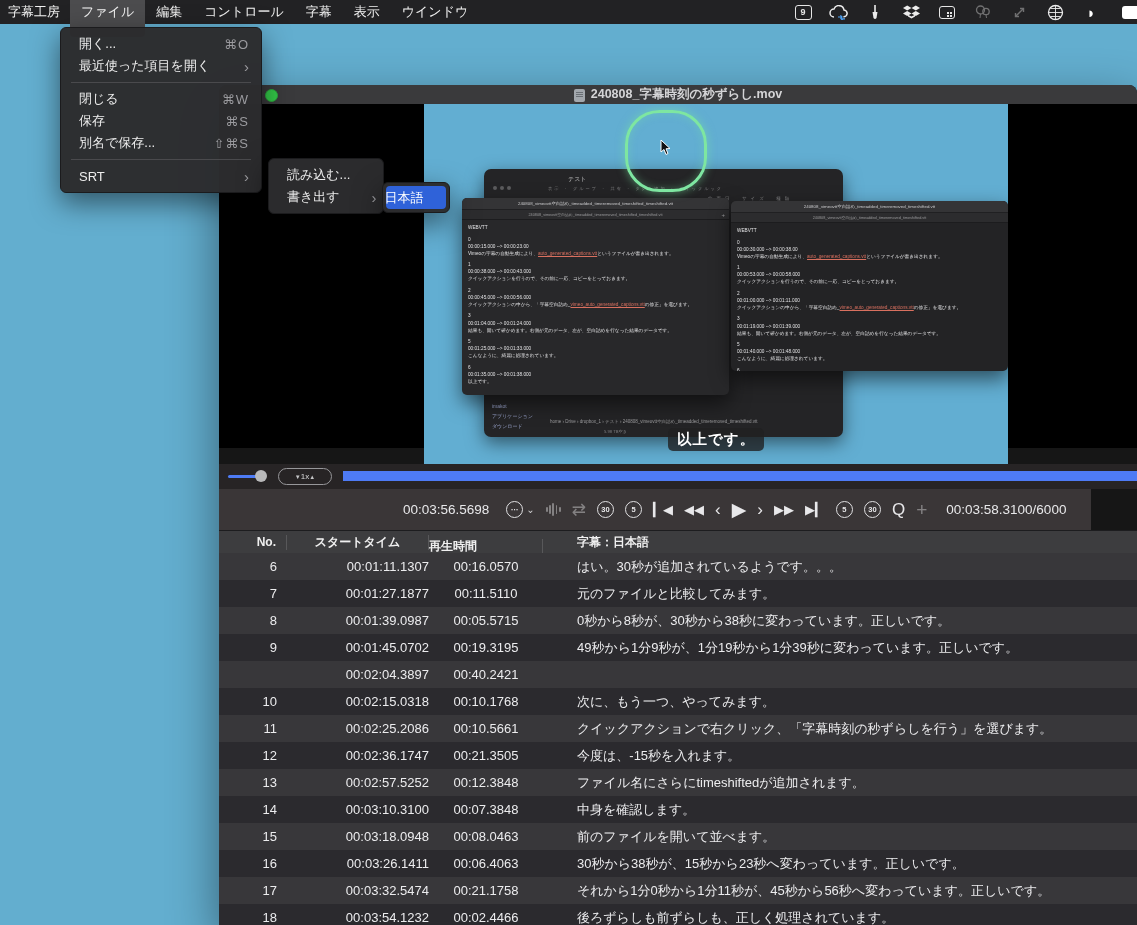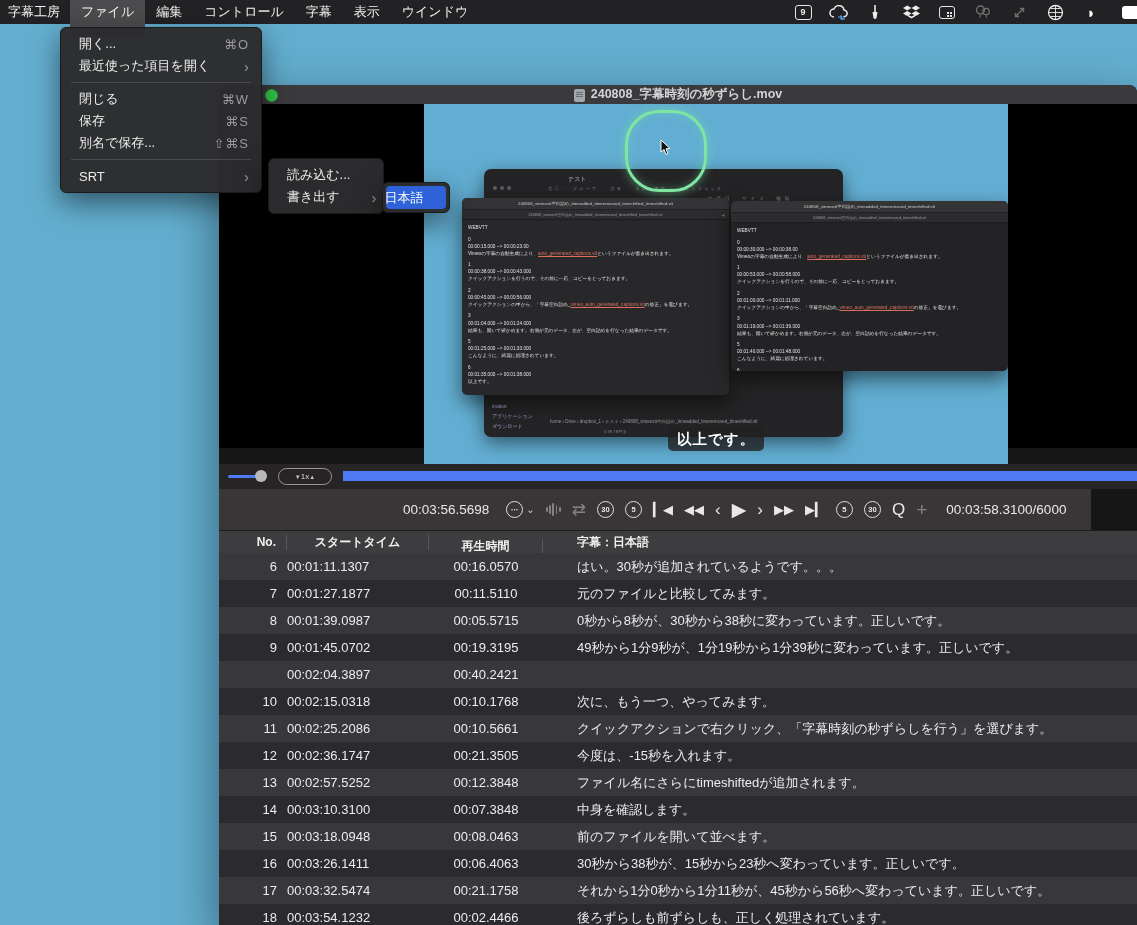--- a/index.html
+++ b/index.html
@@ -110,29 +110,29 @@
   .t-wave i{width:1.8px;background:#e8e8ea;border-radius:1px;display:block;}
   .dim{opacity:.42;}
   .opt-wrap{display:flex;align-items:center;gap:3px;}
   .opt-wrap .chev{font-size:10px;color:#cfcfd1;}
   
   .tbl-header{position:absolute;left:0;top:445px;width:918px;height:23px;background:#3d3d3f;border-top:1px solid #1d1d1f;
     display:grid;grid-template-columns:68px 142px 114px 1fr;align-items:center;color:#f0f0f0;font-size:12px;font-weight:700;}
   .tbl-header .h{height:15px;line-height:15px;}
   .h-no{text-align:right;padding-right:10px;border-right:1px solid #58585a;}
   .h-start{text-align:center;border-right:1px solid #58585a;}
-  .h-dur{text-align:center;border-right:1px solid #58585a;margin-top:8px;}
+  .h-dur{text-align:left;border-right:1px solid #58585a;margin-top:8px;}
   .h-text{padding-left:34px;}
   .tbl-rows{position:absolute;left:0;top:468px;width:918px;}
   .trow{height:27px;display:grid;grid-template-columns:68px 142px 114px 1fr;align-items:center;
     color:#ececee;font-size:13px;}
   .trow:nth-child(odd){background:#38373a;}
   .trow:nth-child(even){background:#2b2a2e;}
   .c-no{text-align:right;padding-right:10px;}
-  .c-start{text-align:left;}
+  .c-start{text-align:right;}
   .c-dur{text-align:center;}
   .c-text{padding-left:34px;white-space:nowrap;overflow:hidden;}
 </style>
 </head>
 <body>
 
 <div class="menubar">
   <span class="mb-app">字幕工房</span>
   <span class="mb-menus">
       <span class="mb-item active">ファイル</span>

